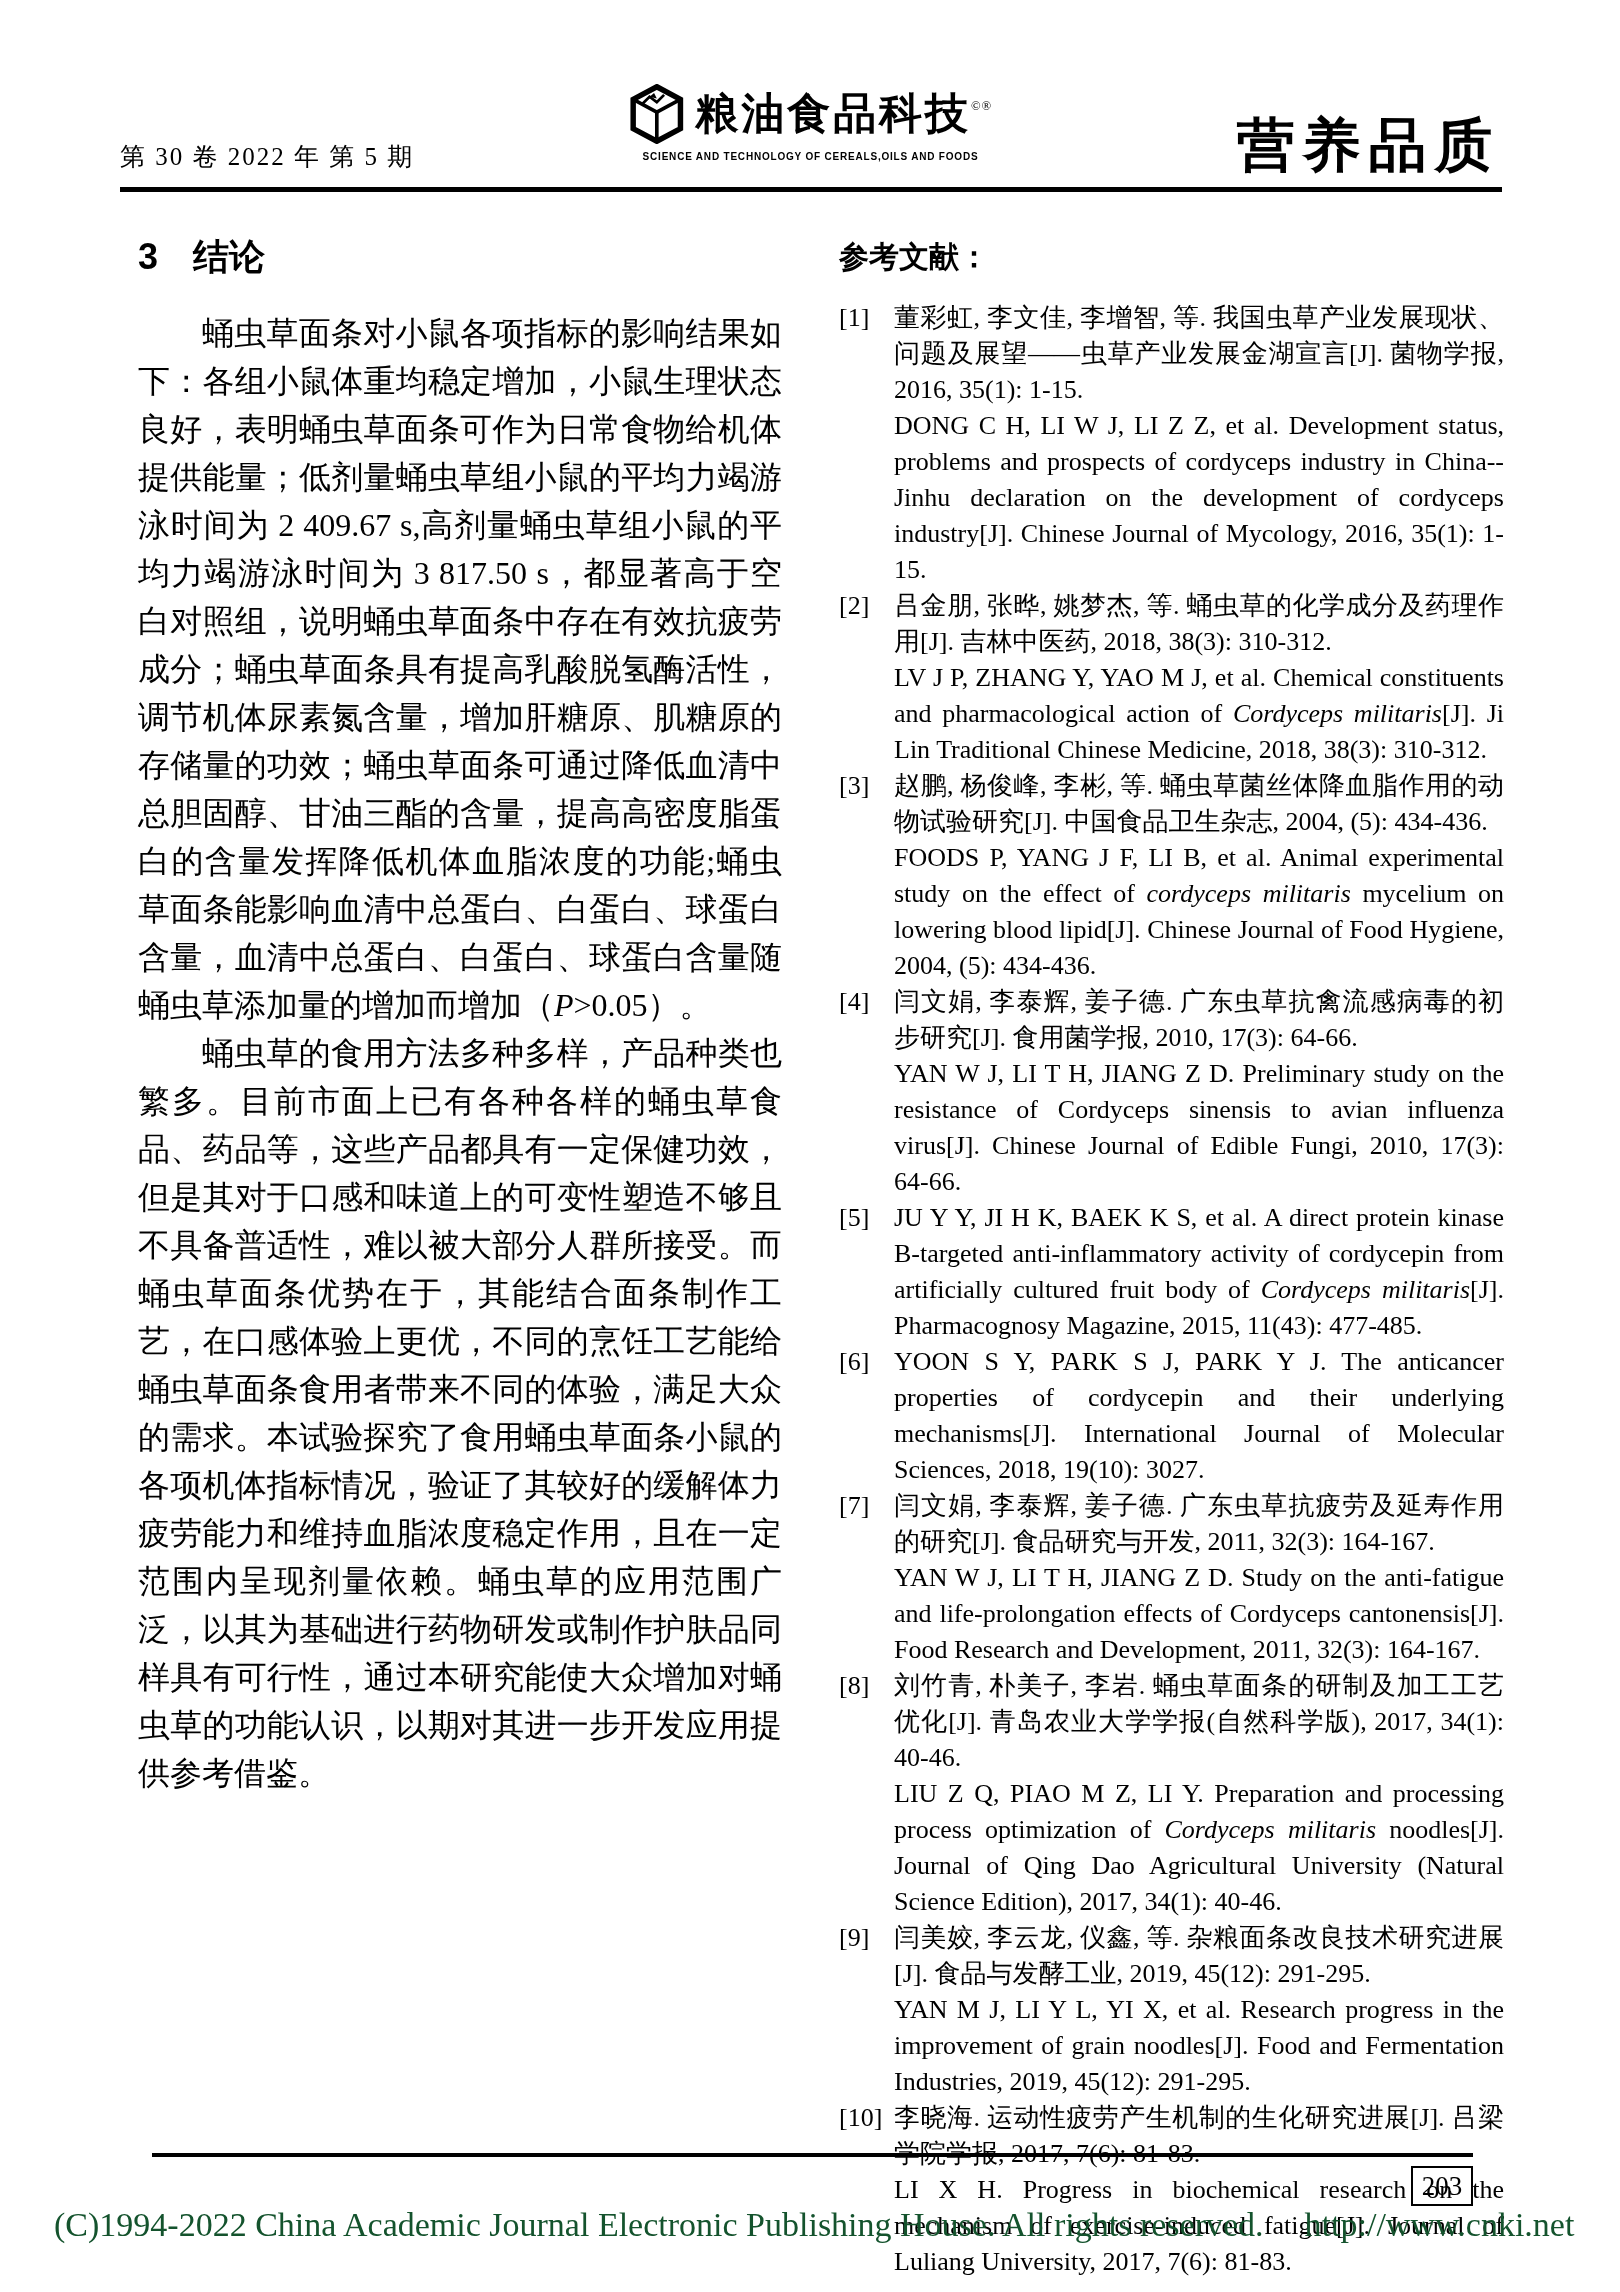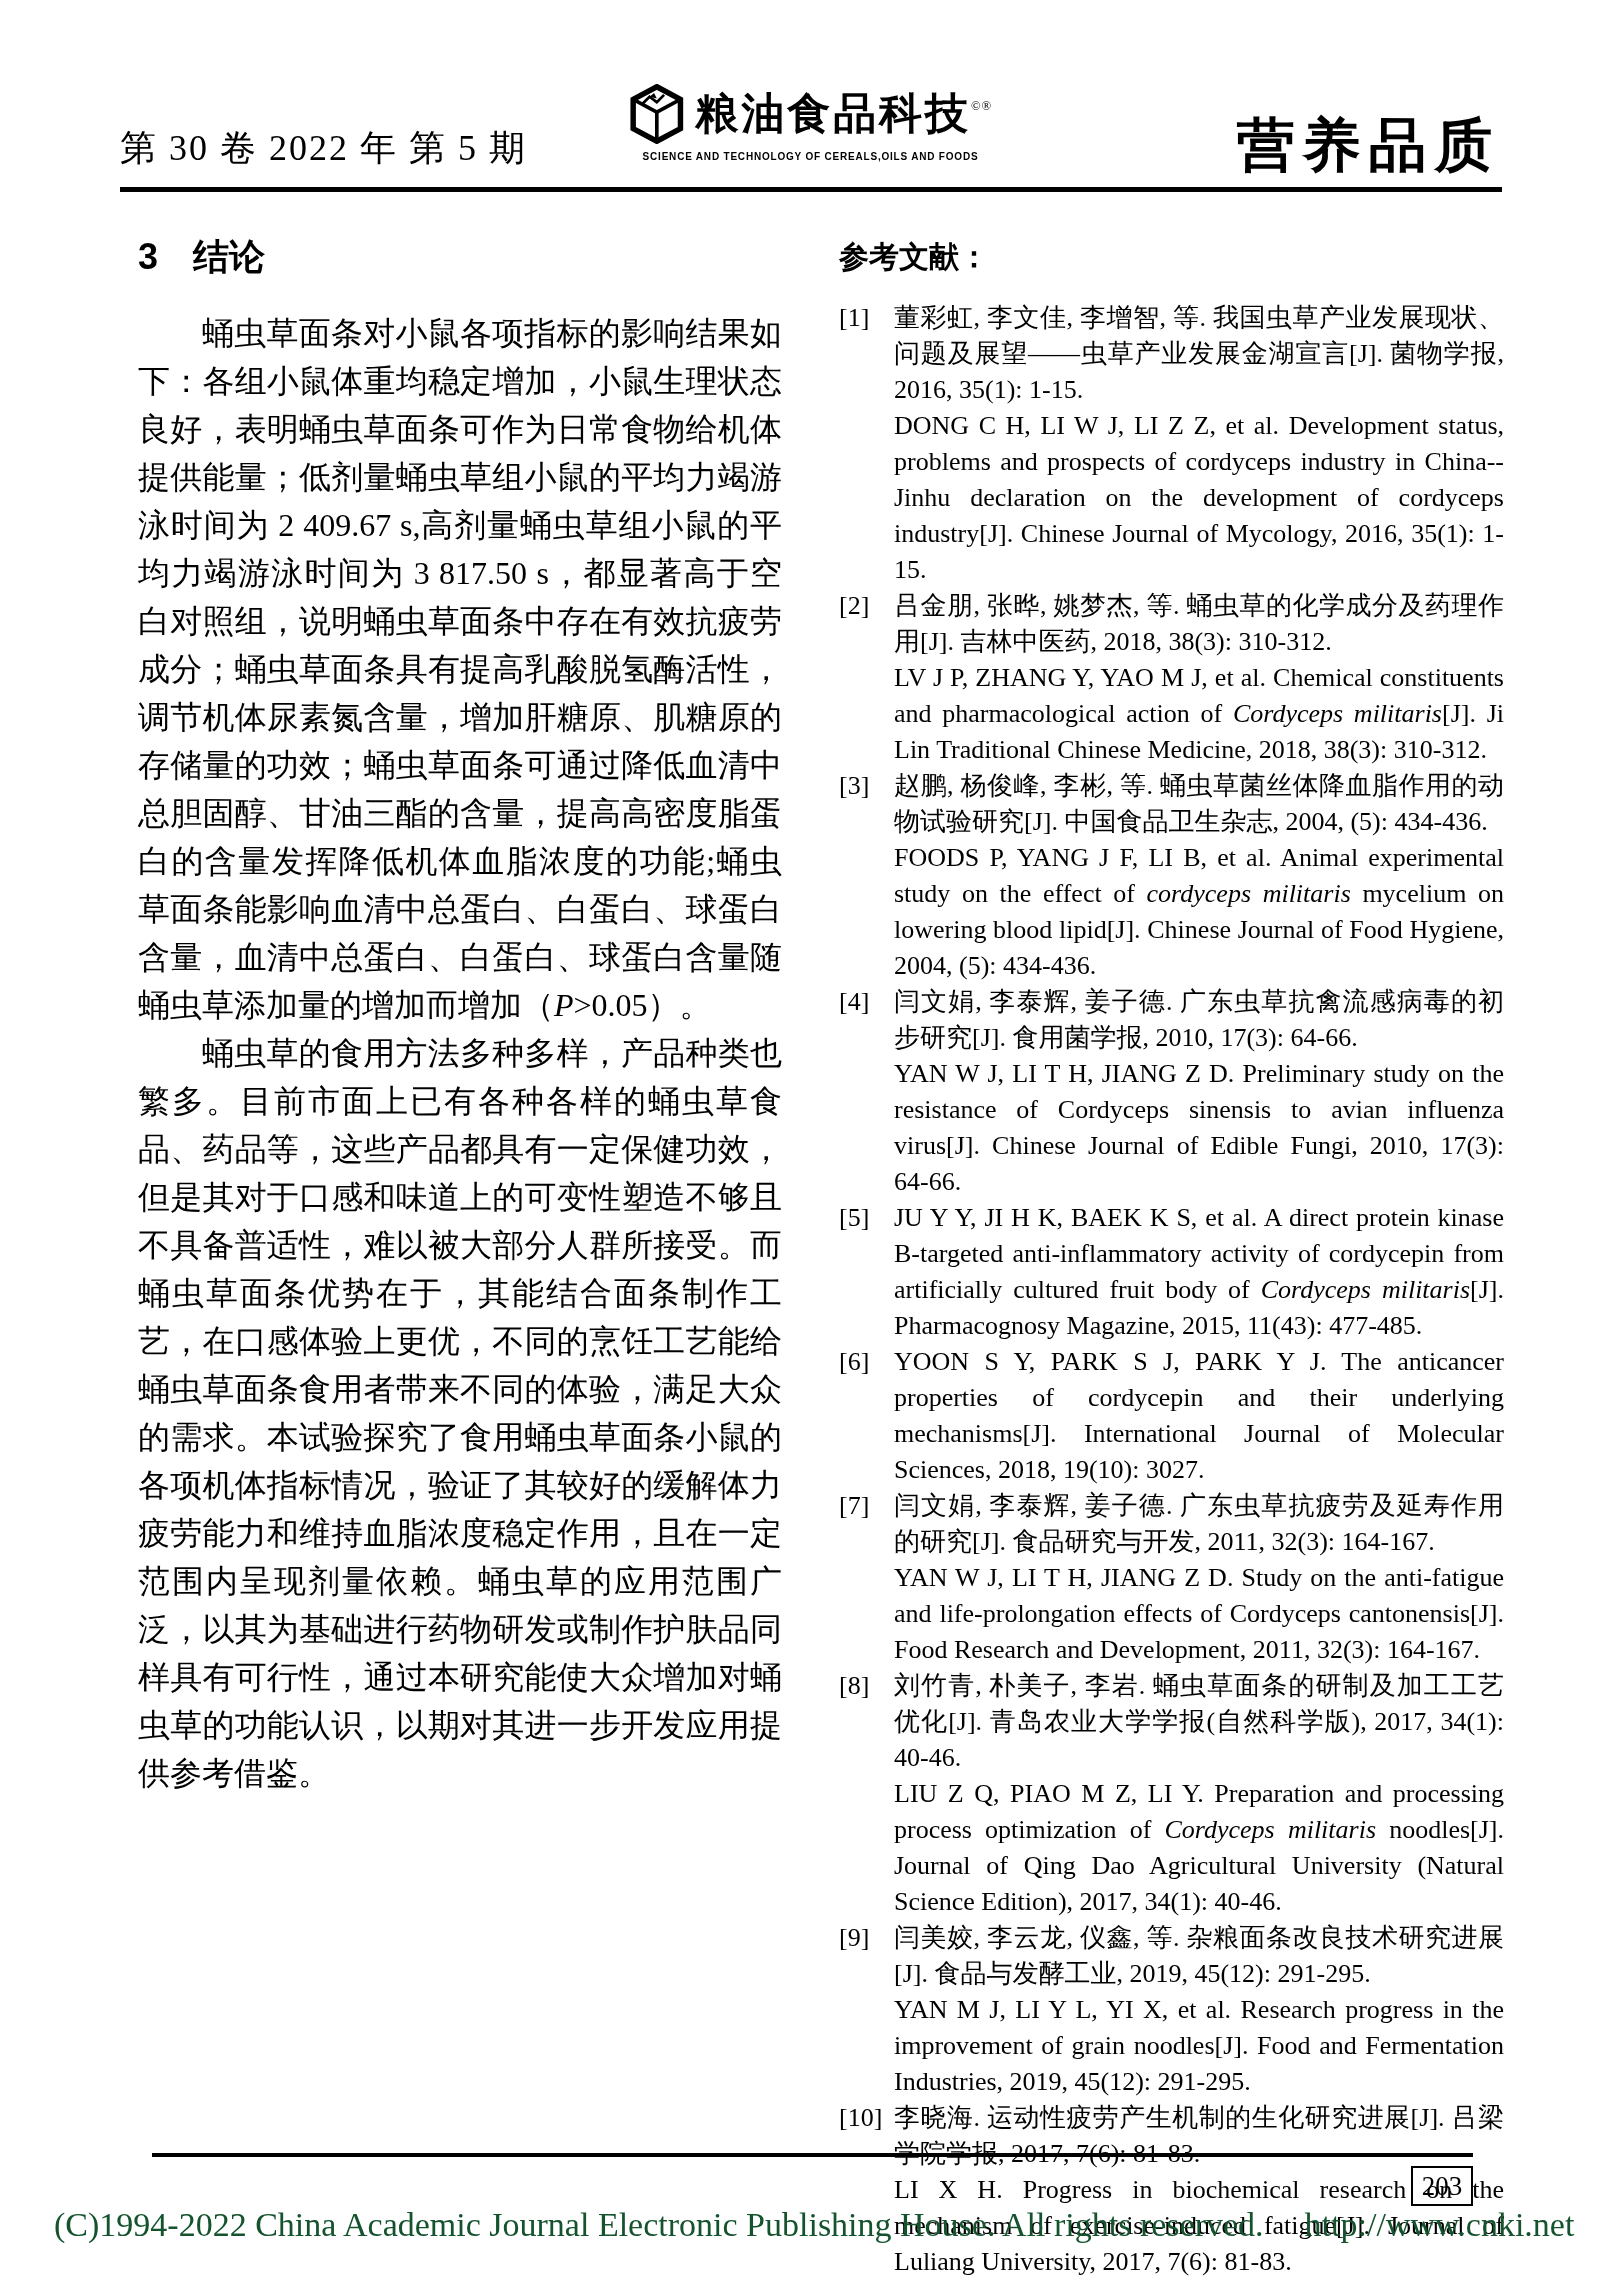--- a/index.html
+++ b/index.html
@@ -2,21 +2,21 @@
 <html><head>
 <meta charset="utf-8">
 <style>
   html,body{margin:0;padding:0;background:#ffffff;}
   .page{
     position:relative;width:1621px;height:2293px;background:#fff;color:#000;
     font-family:"Liberation Serif","DejaVu Serif",serif;overflow:hidden;
   }
   
   .header{position:relative;height:187px;}
-  .issue{position:absolute;left:120px;bottom:13.7px;font-size:36px;letter-spacing:2px;white-space:nowrap;}
+  .issue{position:absolute;left:120px;bottom:13.7px;font-size:25px;letter-spacing:2px;white-space:nowrap;}
   .logo{position:absolute;left:50%;transform:translateX(-50%);top:84px;text-align:center;}
   .logo-row{display:flex;align-items:center;justify-content:flex-start;gap:11.7px;}
   .logo-mark svg{display:block;}
   .logo-zh{font-family:"Liberation Sans","DejaVu Sans",sans-serif;font-weight:bold;font-size:43px;letter-spacing:2.9px;white-space:nowrap;}
   .logo-tm{font-size:12.7px;vertical-align:17.6px;letter-spacing:1px;}
   .logo-en{font-family:"Liberation Sans","DejaVu Sans",sans-serif;font-weight:bold;font-size:10px;letter-spacing:0.8px;margin-top:6.8px;white-space:nowrap;}
   .section-label{
     position:absolute;right:121px;bottom:2px;
     font-family:"Liberation Sans","DejaVu Sans",sans-serif;font-weight:bold;
     font-size:58px;letter-spacing:7.8px;white-space:nowrap;

